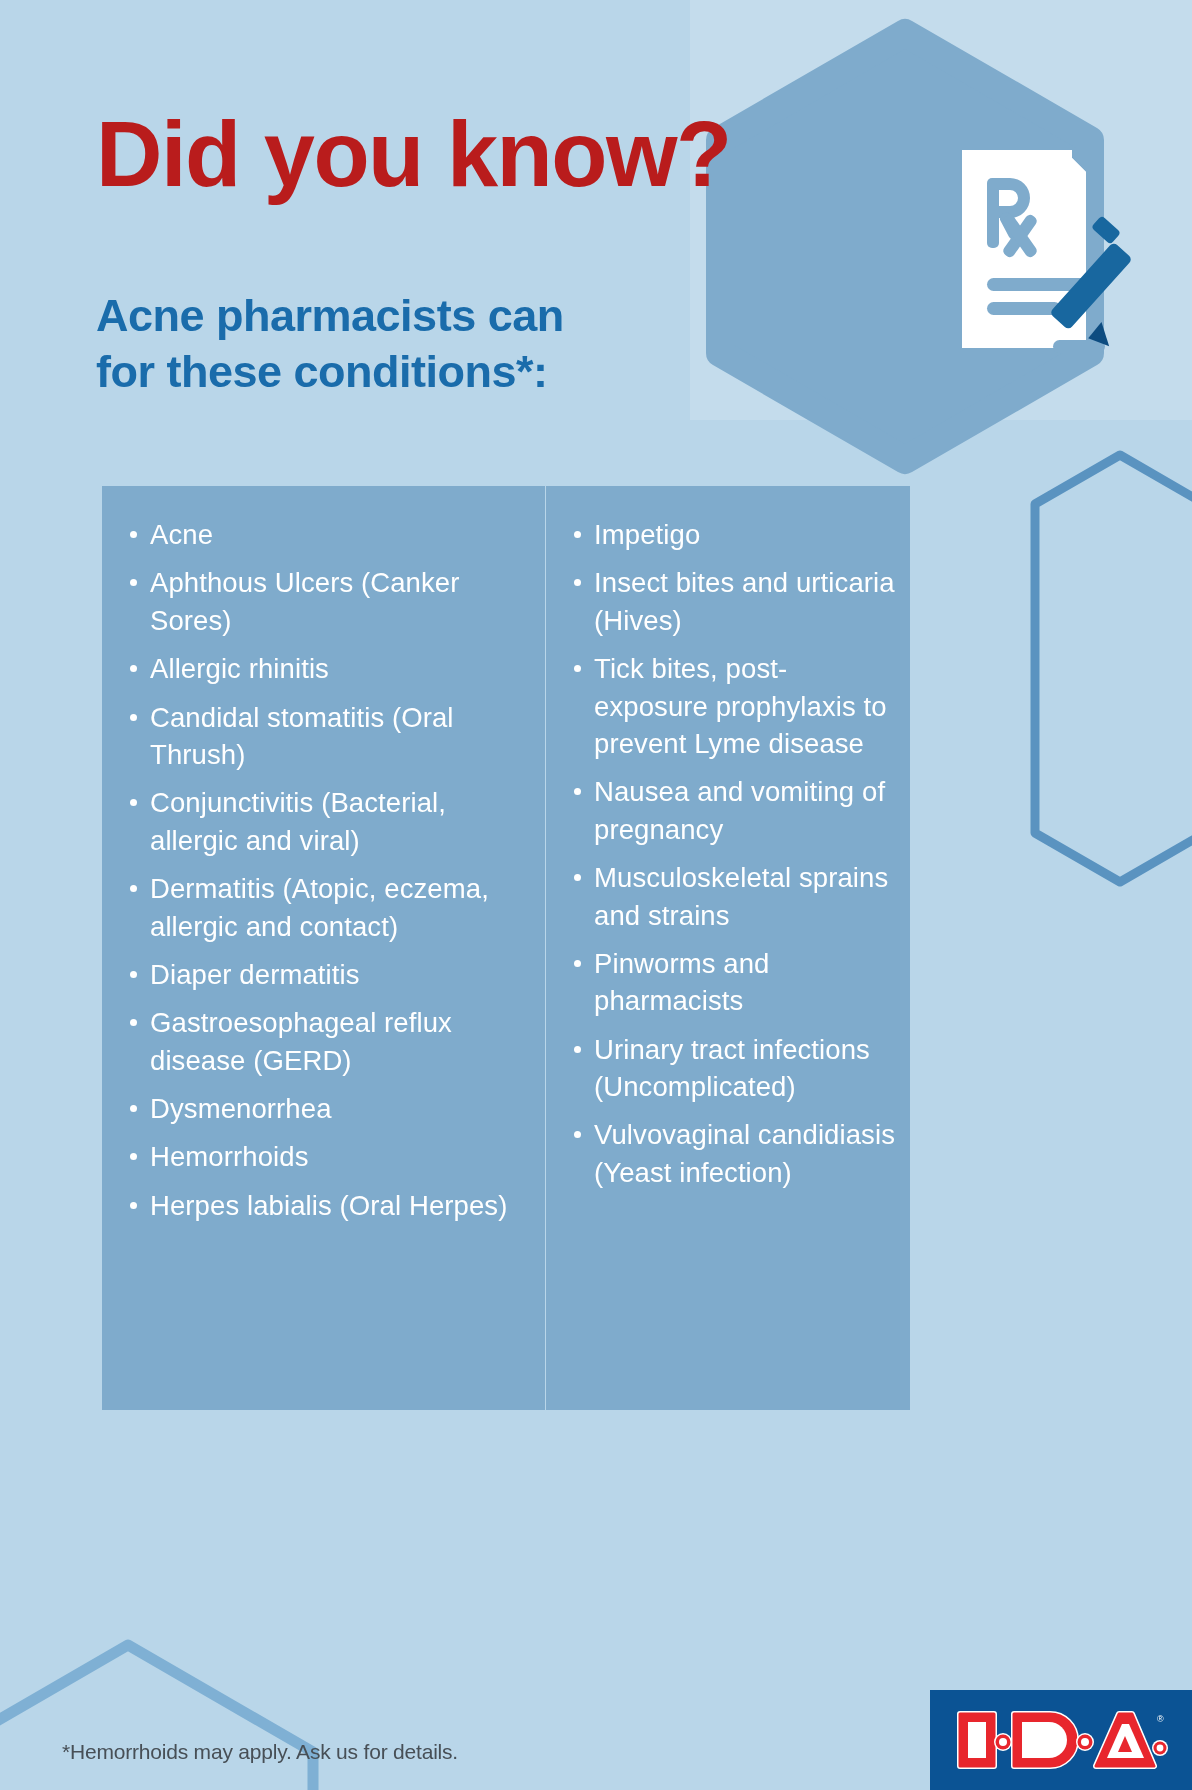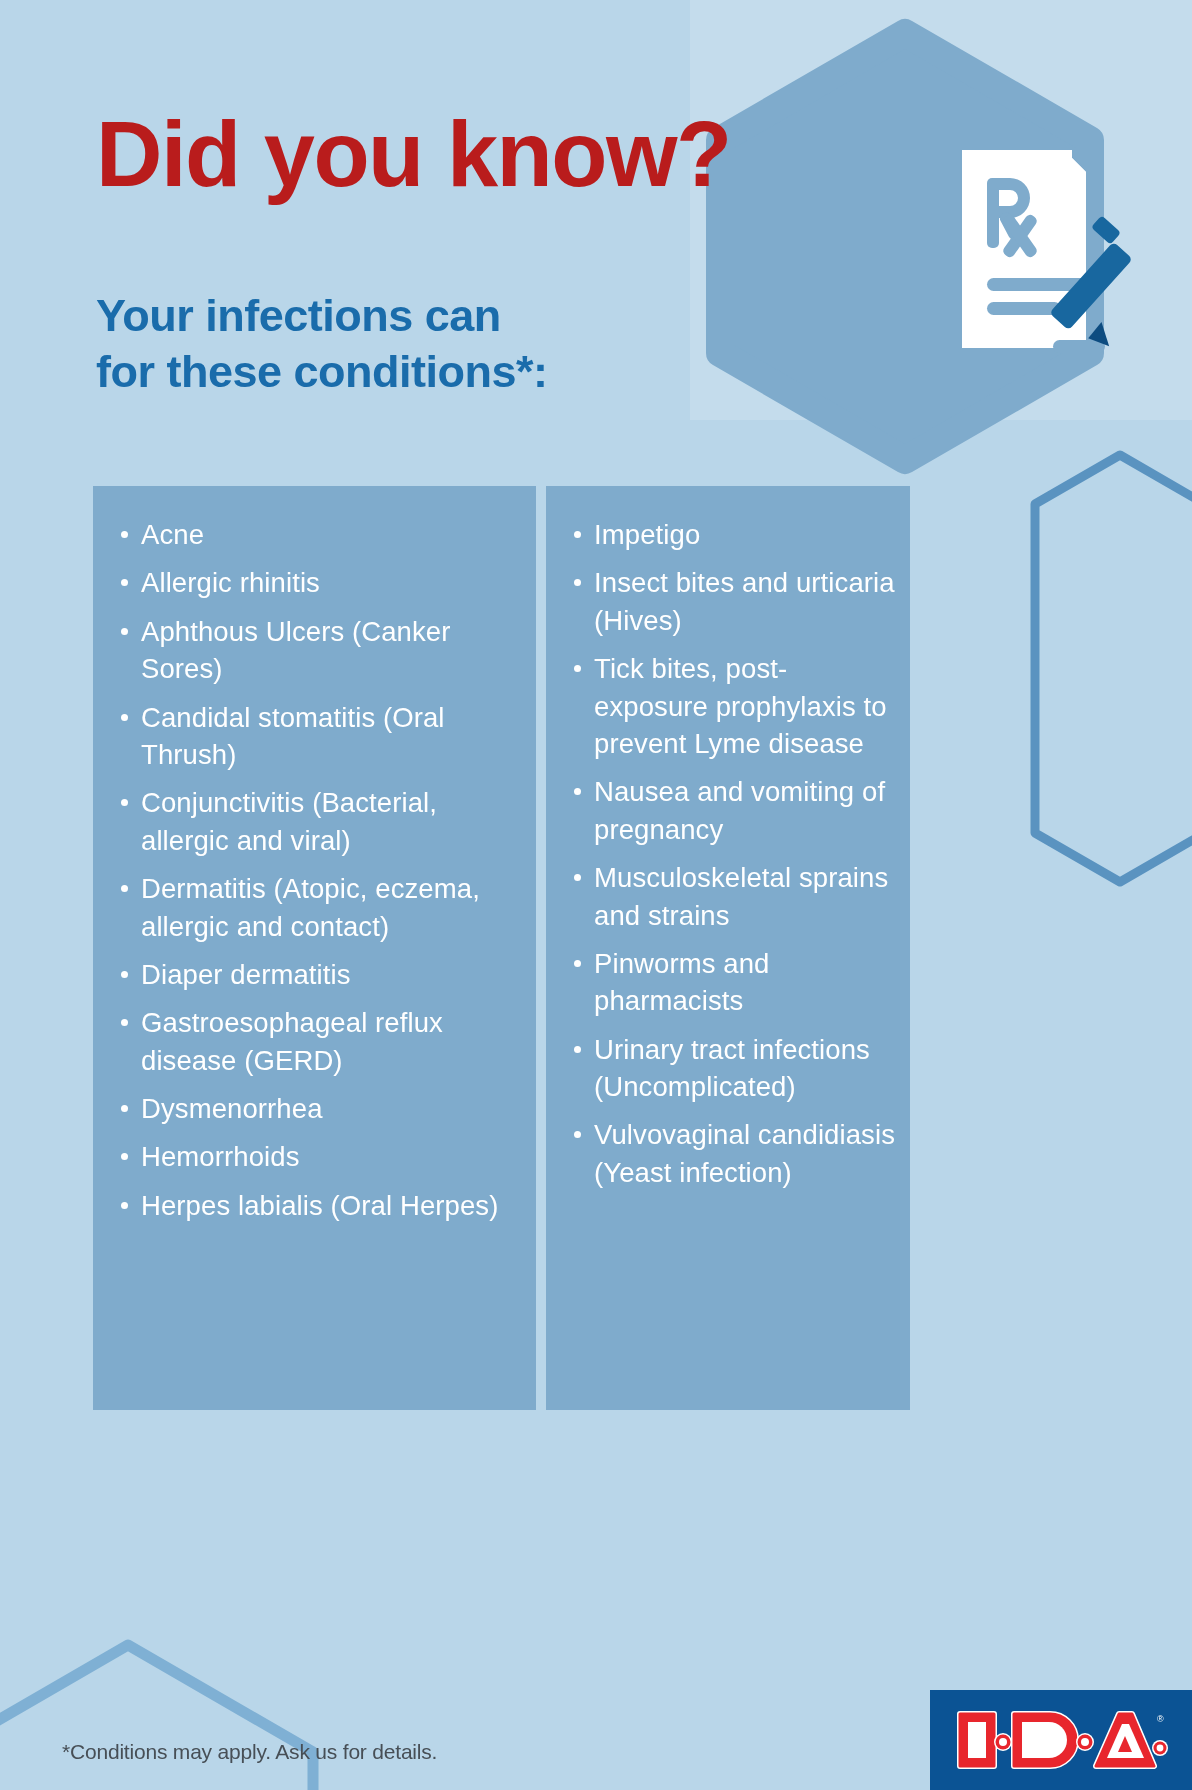--- a/index.html
+++ b/index.html
@@ -38,21 +38,21 @@
     width:540px;
   }
   .subtitle div{white-space:nowrap;}
 
   
   .panel{
     position:absolute;
     background:#7fabcc;
     top:486px;height:924px;
   }
-  .panel.left{left:93px;width:443px;}
+  .panel.left{left:102px;width:443px;}
   .panel.right{left:546px;width:364px;}
 
   ul.cond-list{
     list-style:none;margin:0;padding:0;
     position:absolute;left:20px;right:10px;top:30px;
   }
   ul.cond-list li{
     position:relative;
     color:#ffffff;
     font-size:27.5px;
@@ -131,29 +131,29 @@
         <rect x="1078" y="238" width="26" height="96" rx="5" fill="#18679f" transform="rotate(42 1091 286)"></rect>
         <path d="M1093 324 L1115 337 L1094 345 Z" fill="#0d4c80" transform="rotate(42 1100 334)"></path>
         <rect x="1093" y="222" width="26" height="16" rx="4" fill="#18679f" transform="rotate(42 1106 230)"></rect>
       </g>
     </g>
   </svg>
 
   <div class="title">Did you know?</div>
 
   <div class="subtitle">
-    <div>Your infections can</div>
+    <div>Acne pharmacists can</div>
     <div>for these conditions*:</div>
   </div>
 
   <div class="panel left">
     <ul class="cond-list" id="list-left">
         <li>Acne</li>
+        <li>Aphthous Ulcers (Canker Sores)</li>
         <li>Allergic rhinitis</li>
-        <li>Aphthous Ulcers (Canker Sores)</li>
         <li>Candidal stomatitis (Oral Thrush)</li>
         <li>Conjunctivitis (Bacterial, allergic and viral)</li>
         <li>Dermatitis (Atopic, eczema, allergic and contact)</li>
         <li>Diaper dermatitis</li>
         <li>Gastroesophageal reflux disease (GERD)</li>
         <li>Dysmenorrhea</li>
         <li>Hemorrhoids</li>
         <li>Herpes labialis (Oral Herpes)</li>
       </ul>
   </div>
@@ -164,21 +164,21 @@
         <li>Insect bites and urticaria (Hives)</li>
         <li>Tick bites, post-exposure prophylaxis to prevent Lyme disease</li>
         <li>Nausea and vomiting of pregnancy</li>
         <li>Musculoskeletal sprains and strains</li>
         <li>Pinworms and pharmacists</li>
         <li>Urinary tract infections (Uncomplicated)</li>
         <li>Vulvovaginal candidiasis (Yeast infection)</li>
       </ul>
   </div>
 
-  <div class="footnote">*Conditions may apply. Ask us for details.</div>
+  <div class="footnote">*Hemorrhoids may apply. Ask us for details.</div>
 
   <div class="logo-box">
     <svg class="logo-inner" viewBox="0 0 214 64">
 
       <g>
 
         <path d="M6 6 H40 V58 H6 Z" fill="#ffffff" stroke="#ffffff" stroke-width="6" stroke-linejoin="round"></path>
         <path d="M6 6 H40 V58 H6 Z" fill="#e8262d" stroke="#e8262d" stroke-width="3" stroke-linejoin="round"></path>
         <path d="M14 14 H32 V50 H14 Z" fill="#ffffff"></path>
 

